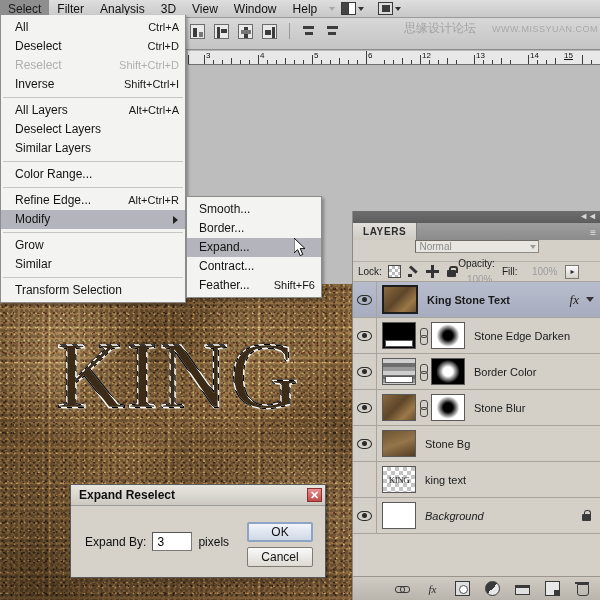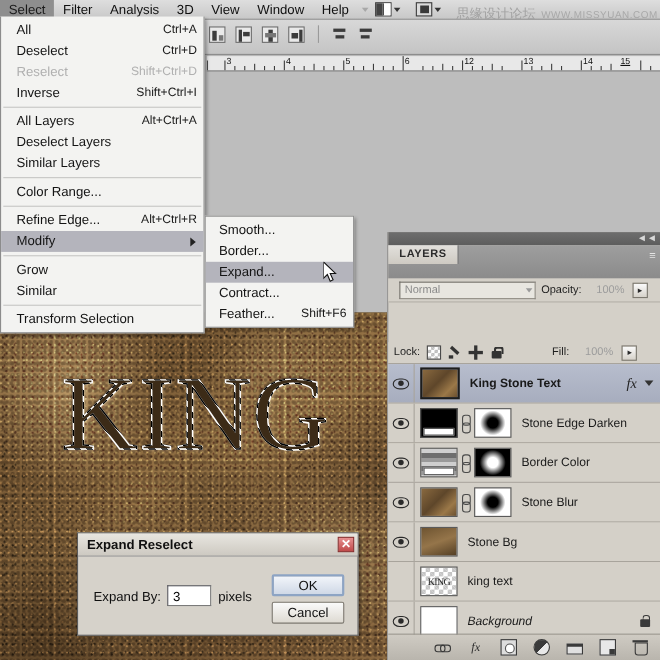--- a/index.html
+++ b/index.html
@@ -38,22 +38,22 @@
   .scr-icon2{
     width:15px; height:13px; border:1px solid #3a3a3a; background:#dcdcdc;
     display:flex; align-items:center; justify-content:center;
   }
   .scr-icon2 span{ display:block; width:8px; height:7px; background:#3a3a3a; }
   .caret{ width:0;height:0;border-left:3px solid transparent;border-right:3px solid transparent;border-top:4px solid #333; }
   .caret.dim{ border-top-color:#a8a8a8; }
 
   
   .watermark{
-    position:absolute; right:2px; top:4px; height:14px;
-    display:flex; align-items:baseline; gap:5px;
+    position:absolute; right:2px; top:20px; height:14px;
+    display:flex; align-items:baseline; gap:16px;
     color:#9e9e9e; pointer-events:none; white-space:nowrap;
   }
   .wm-cn{ font-size:12px; letter-spacing:0px; color:#a2a2a2; }
   .wm-url{ font-size:9px; letter-spacing:0.5px; color:#a8a8a8; }
 
   
   .optbar{
     position:absolute; left:186px; top:18px; width:414px; height:32px;
     background:linear-gradient(#d8d8d8,#c4c4c4);
     border-bottom:1px solid #8d8d8d;
@@ -205,34 +205,34 @@
     z-index:30;
   }
   .panel-top{
     height:12px; background:linear-gradient(#6e6e6e,#5d5d5d);
     position:relative;
   }
   .panel-top .collapse{
     position:absolute; right:3px; top:1px; color:#d8d8d8; font-size:9px; line-height:9px;
   }
   .tabrow{
-    height:30px; background:linear-gradient(#9e9e9e,#8b8b8b);
+    height:17px; background:linear-gradient(#9e9e9e,#8b8b8b);
     display:flex; position:relative;
   }
   .tab{
     height:17px; line-height:17px; padding:0 10px;
     background:linear-gradient(#e2e0dc,#cecac2);
     font-size:10px; font-weight:bold; letter-spacing:.6px; color:#2c2c2c;
     border-right:1px solid #7d7d7d;
   }
   .tabrow .menu-dot{ position:absolute; right:4px; top:4px; color:#e4e4e4; font-size:10px; }
 
   .blendrow{
     height:22px; display:flex; align-items:center; padding:0 10px; gap:5px;
-    background:#d4d0c8; border-bottom:1px solid #b4b0a8;
+    background:#d4d0c8; border-bottom:1px solid #b4b0a8;flex-direction:column;
   }
   .combo{
     width:124px; height:16px; background:#e8e6e0;
     border:1px solid #8e8a82; border-top-color:#6f6b64; border-left-color:#6f6b64;
     display:flex; align-items:center; justify-content:space-between;
     padding:0 2px 0 4px; font-size:10px; color:#888;
   }
   .combo .cv{ color:#8a8a8a; }
   .combo .cc{ width:0;height:0;border-left:3px solid transparent;border-right:3px solid transparent;border-top:4px solid #9a9a9a; }
   .lblsm{ font-size:10px; color:#1d1d1d; }
@@ -240,21 +240,21 @@
     width:36px; height:15px; font-size:10px; color:#9c9c9c;
     display:flex; align-items:center; justify-content:flex-end; padding-right:2px;
   }
   .spinbtn{
     width:14px;height:14px;background:linear-gradient(#fbfbfb,#d6d2ca);
     border:1px solid #7c786f; display:flex;align-items:center;justify-content:center;
     font-size:8px; color:#2a2a2a;
   }
   .lockrow{
     height:20px; display:flex; align-items:center; padding:0 5px; gap:6px;
-    background:#d4d0c8; border-bottom:1px solid #a8a49c;margin-top:36px;
+    background:#d4d0c8; border-bottom:1px solid #a8a49c;
   }
   .lock-ic{ width:13px;height:13px; position:relative; }
   .lk-checker{ border:1px solid #4a4a4a; background:
      linear-gradient(45deg,#bbb 25%,transparent 25%,transparent 75%,#bbb 75%),
      linear-gradient(45deg,#bbb 25%,#fff 25%,#fff 75%,#bbb 75%);
      background-size:6px 6px; background-position:0 0,3px 3px; }
   .lk-brush::before{content:"";position:absolute;left:1px;top:9px;width:4px;height:3px;background:#333;transform:rotate(0deg);}
   .lk-brush::after{content:"";position:absolute;left:3px;top:0px;width:9px;height:3px;background:#333;transform:rotate(42deg);transform-origin:left;}
   .lk-move::before{content:"";position:absolute;left:5px;top:0;width:3px;height:13px;background:#333;}
   .lk-move::after{content:"";position:absolute;left:0;top:5px;width:13px;height:3px;background:#333;}

